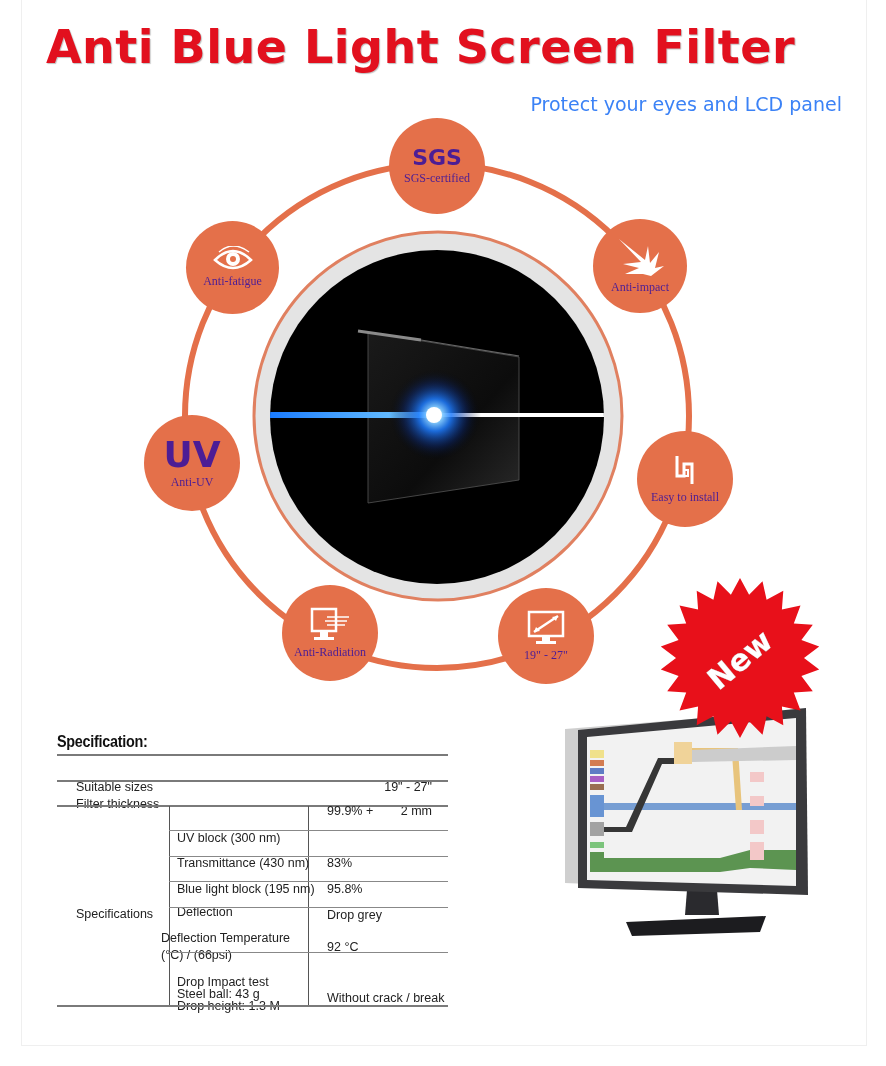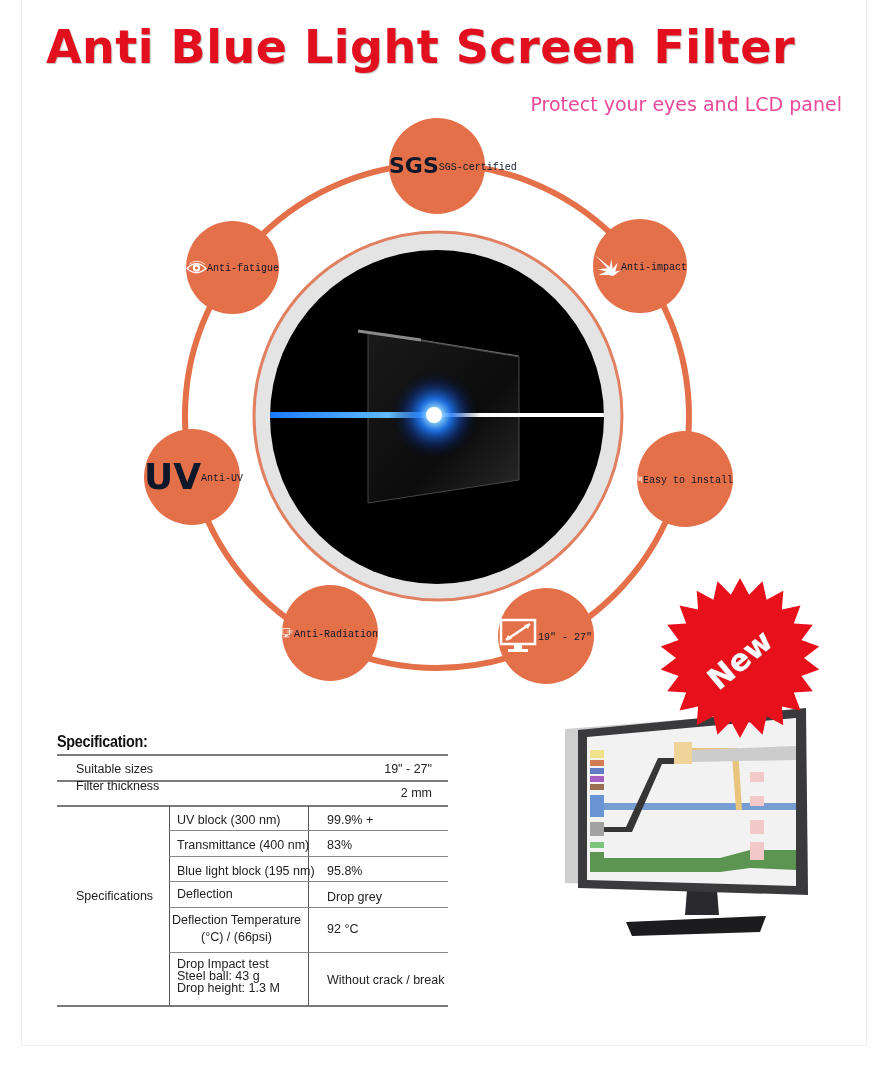--- a/index.html
+++ b/index.html
@@ -4,35 +4,35 @@
 <style>
   html, body { margin: 0; padding: 0; background: #ffffff; }
   body { width: 886px; height: 1066px; position: relative; overflow: hidden;
          font-family: "Liberation Sans", sans-serif; }
   .frame { position: absolute; left: 21px; top: -2px; width: 844px; height: 1046px;
            border: 1px solid #efefef; background: #fff; }
   .title { position: absolute; left: 46px; top: 20px; width: 800px;
            font-family: "DejaVu Sans", sans-serif; font-weight: bold; font-size: 46px;
            color: #e2101e; letter-spacing: 0.5px; white-space: nowrap;
            text-shadow: 1px 1px 1px rgba(0,0,0,0.25); }
-  .subtitle { position: absolute; right: 44px; top: 93px; font-size: 19px; color: #ec4899;
+  .subtitle { position: absolute; right: 44px; top: 93px; font-size: 19px; color: #3b82f6;
               font-family: "DejaVu Sans", sans-serif; }
   .diagram { position: absolute; left: 0; top: 0; width: 886px; height: 720px; pointer-events: none; }
   .sat { position: absolute; width: 96px; height: 96px; border-radius: 50%;
-         background: #e4704a; color: #0f172a; display: flex; flex-direction: row;
-         align-items: center; justify-content: flex-start; text-align: center; }
-  .sat .lbl { font-size: 10px; font-family: Liberation Mono, monospace; margin-top: 2px; white-space: nowrap; }
+         background: #e4704a; color: #4c1d95; display: flex; flex-direction: column;
+         align-items: center; justify-content: center; text-align: center; }
+  .sat .lbl { font-size: 12px; font-family: Liberation Serif, serif; margin-top: 2px; white-space: nowrap; }
   .sat .big { font-family: "DejaVu Sans", sans-serif; font-weight: bold; font-size: 22px; line-height: 1; }
   .sat .uv { font-size: 36px; }
   .sat svg { display: block; }
   .spec-title { position: absolute; left: 57px; top: 733px; font-size: 16px; font-weight: bold;
                 color: #111; transform: scaleX(0.9); transform-origin: left; letter-spacing: -0.3px; }
   .hline { position: absolute; background: #7a7a7a; height: 2px; }
   .vline { position: absolute; background: #555; width: 1px; }
-  .cell { position: absolute; font-size: 12.5px; color: #222; line-height: 14px; }
+  .cell { position: absolute; font-size: 12.5px; color: #222; line-height: 14px; margin-top: 18px; }
   .star { position: absolute; left: 658px; top: 578px; width: 164px; height: 164px; }
   .monitor { position: absolute; left: 560px; top: 700px; width: 270px; height: 240px; }
 </style>
 </head>
 <body>
 
 <div class="frame"></div>
 
 <div class="title">Anti Blue Light Screen Filter</div>
 <div class="subtitle">Protect your eyes and LCD panel</div>
@@ -112,21 +112,21 @@
     <rect x="3" y="2" width="24" height="22" fill="none" stroke="#fff" stroke-width="2.5"></rect>
     <line x1="18" y1="10" x2="40" y2="10" stroke="#fff" stroke-width="1.5"></line>
     <line x1="16" y1="14" x2="38" y2="14" stroke="#fff" stroke-width="1.5"></line>
     <line x1="18" y1="18" x2="36" y2="18" stroke="#fff" stroke-width="1.5"></line>
     <rect x="11" y="25" width="8" height="5" fill="#fff"></rect>
     <rect x="5" y="30" width="20" height="3" fill="#fff"></rect>
   </svg>
   <span class="lbl">Anti-Radiation</span>
 </div>
 
-<div class="sat" style="left:144px; top:429px;">
+<div class="sat" style="left:144px; top:415px;">
   <span class="big uv">UV</span>
   <span class="lbl">Anti-UV</span>
 </div>
 
 <div class="sat" style="left:186px; top:221px; width:93px; height:93px;">
   <svg width="40" height="26" viewBox="0 0 40 26">
     <path d="M2,14 Q20,-4 38,14 Q20,30 2,14 Z" fill="none" stroke="#fff" stroke-width="2.5"></path>
     <circle cx="20" cy="13" r="7" fill="#fff"></circle>
     <circle cx="20" cy="13" r="3" fill="#e4704a"></circle>
     <path d="M6,6 Q20,-6 36,6" fill="none" stroke="#fff" stroke-width="1.5"></path>
@@ -182,36 +182,36 @@
   <div class="cell" style="left:76px; top:779px;">Filter thickness</div>
   <div class="cell" style="left:380px; top:786px; width:52px; text-align:right;">2 mm</div>
 
   <div class="hline" style="left:57px; top:805px; width:391px;"></div>
   <div class="vline" style="left:169px; top:806px; height:200px;"></div>
   <div class="vline" style="left:308px; top:806px; height:200px;"></div>
 
   <div class="cell" style="left:76px; top:889px;">Specifications</div>
 
   <div class="cell" style="left:177px; top:813px;">UV  block (300 nm)</div>
-  <div class="cell" style="left:327px; top:813px;text-align:center;">99.9% +</div>
+  <div class="cell" style="left:327px; top:786px;text-align:center;">99.9% +</div>
   <div class="hline" style="left:169px; top:830px; width:279px; height:1px; background:#888;"></div>
 
-  <div class="cell" style="left:177px; top:838px;">Transmittance (400 nm)</div>
+  <div class="cell" style="left:177px; top:838px;">Transmittance (430 nm)</div>
   <div class="cell" style="left:327px; top:838px;">83%</div>
   <div class="hline" style="left:169px; top:856px; width:279px; height:1px; background:#888;"></div>
 
   <div class="cell" style="left:177px; top:864px;">Blue light block (195 nm)</div>
   <div class="cell" style="left:327px; top:864px;">95.8%</div>
   <div class="hline" style="left:169px; top:881px; width:279px; height:1px; background:#888;"></div>
 
   <div class="cell" style="left:177px; top:887px;">Deflection</div>
   <div class="cell" style="left:327px; top:890px;">Drop grey</div>
   <div class="hline" style="left:169px; top:907px; width:279px; height:1px; background:#888;"></div>
 
-  <div class="cell" style="left:172px; top:912px; line-height:17px;text-align:center;">
+  <div class="cell" style="left:161px; top:912px; line-height:17px;">
     <div>Deflection Temperature</div>
     <div>(°C) / (66psi)</div>
   </div>
   <div class="cell" style="left:327px; top:922px;">92 °C</div>
   <div class="hline" style="left:169px; top:952px; width:279px; height:1px; background:#888;"></div>
 
   <div class="cell" style="left:177px; top:958px; line-height:12px;">
     <div>Drop Impact test</div>
     <div>Steel ball: 43 g</div>
     <div>Drop height: 1.3 M</div>

